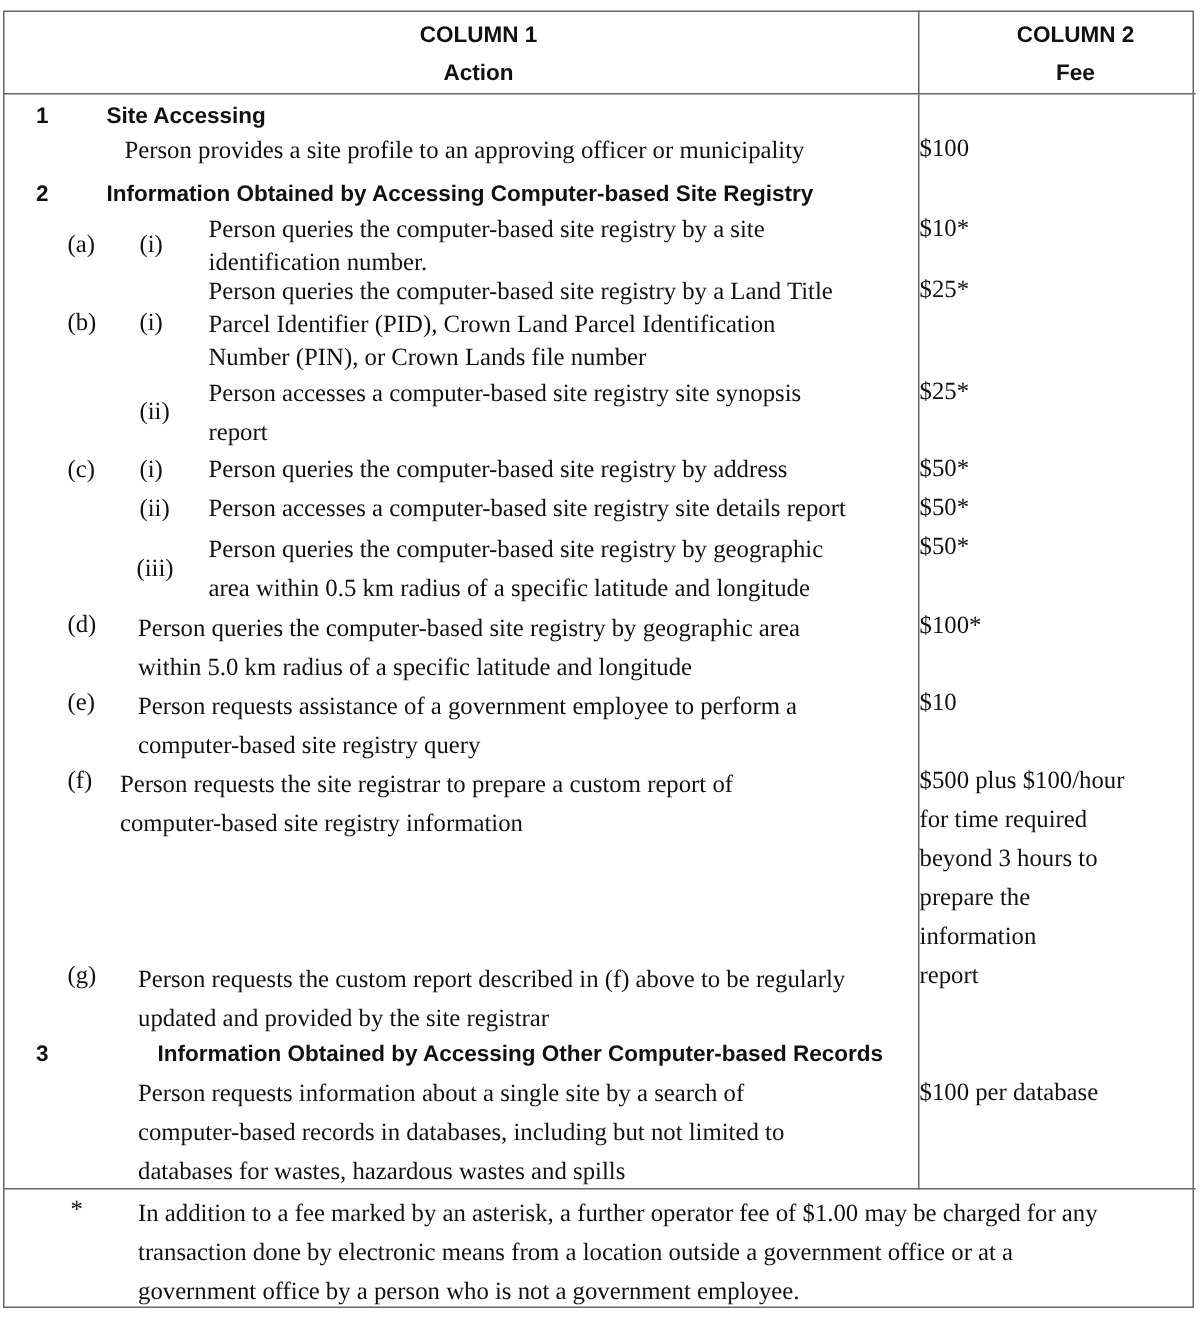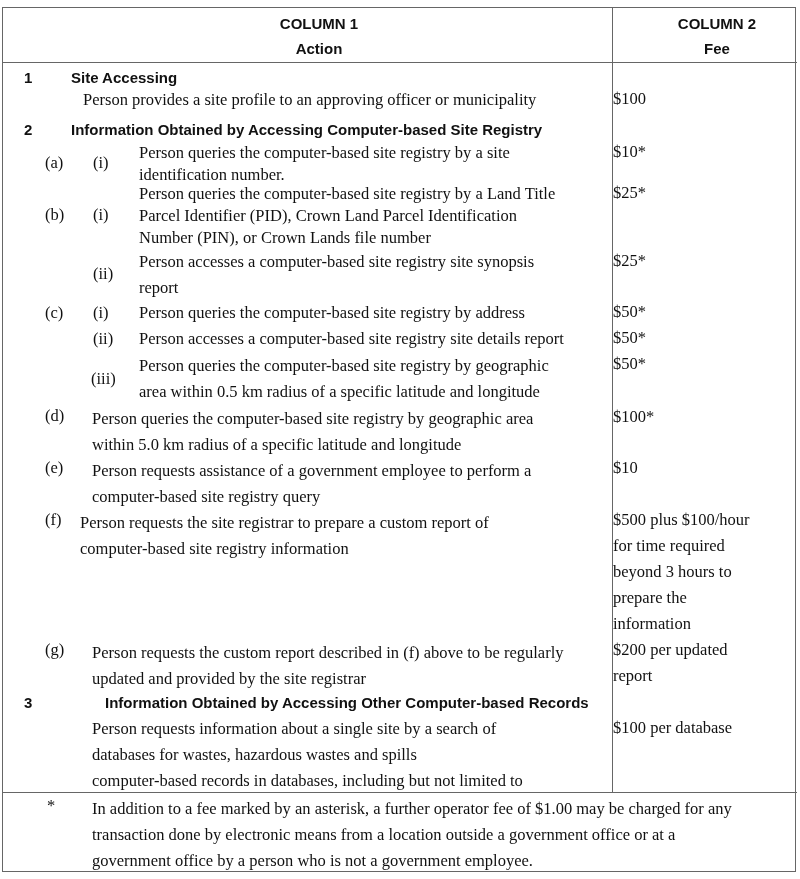--- a/index.html
+++ b/index.html
@@ -102,30 +102,29 @@
   <div>prepare the</div>
   <div>information</div>
 </div>
 
 <div class="t serif" style="left:33px;top:640px;">(g)</div>
 <div class="t serif lh26" style="left:80px;top:640px;">
   <div>Person requests the custom report described in (f) above to be regularly</div>
   <div>updated and provided by the site registrar</div>
 </div>
 <div class="fee" style="top:637px;">
-  <div>$200 per updated</div>
   <div>report</div>
 </div>
 
 <div class="t sans" style="left:12px;top:694px;">3</div>
 <div class="t sans" style="left:59px;top:694px;margin-left:34px;">Information Obtained by Accessing Other Computer-based Records</div>
 <div class="t serif lh26" style="left:80px;top:716px;">
   <div>Person requests information about a single site by a search of</div>
+  <div>computer-based records in databases, including but not limited to</div>
   <div>databases for wastes, hazardous wastes and spills</div>
-  <div>computer-based records in databases, including but not limited to</div>
 </div>
 <div class="fee" style="top:715px;">$100 per database</div>
 
 <div class="t serif" style="left:35px;top:796px;">*</div>
 <div class="t serif lh26" style="left:80px;top:796px;">
   <div>In addition to a fee marked by an asterisk, a further operator fee of $1.00 may be charged for any</div>
   <div>transaction done by electronic means from a location outside a government office or at a</div>
   <div>government office by a person who is not a government employee.</div>
 </div>
 

